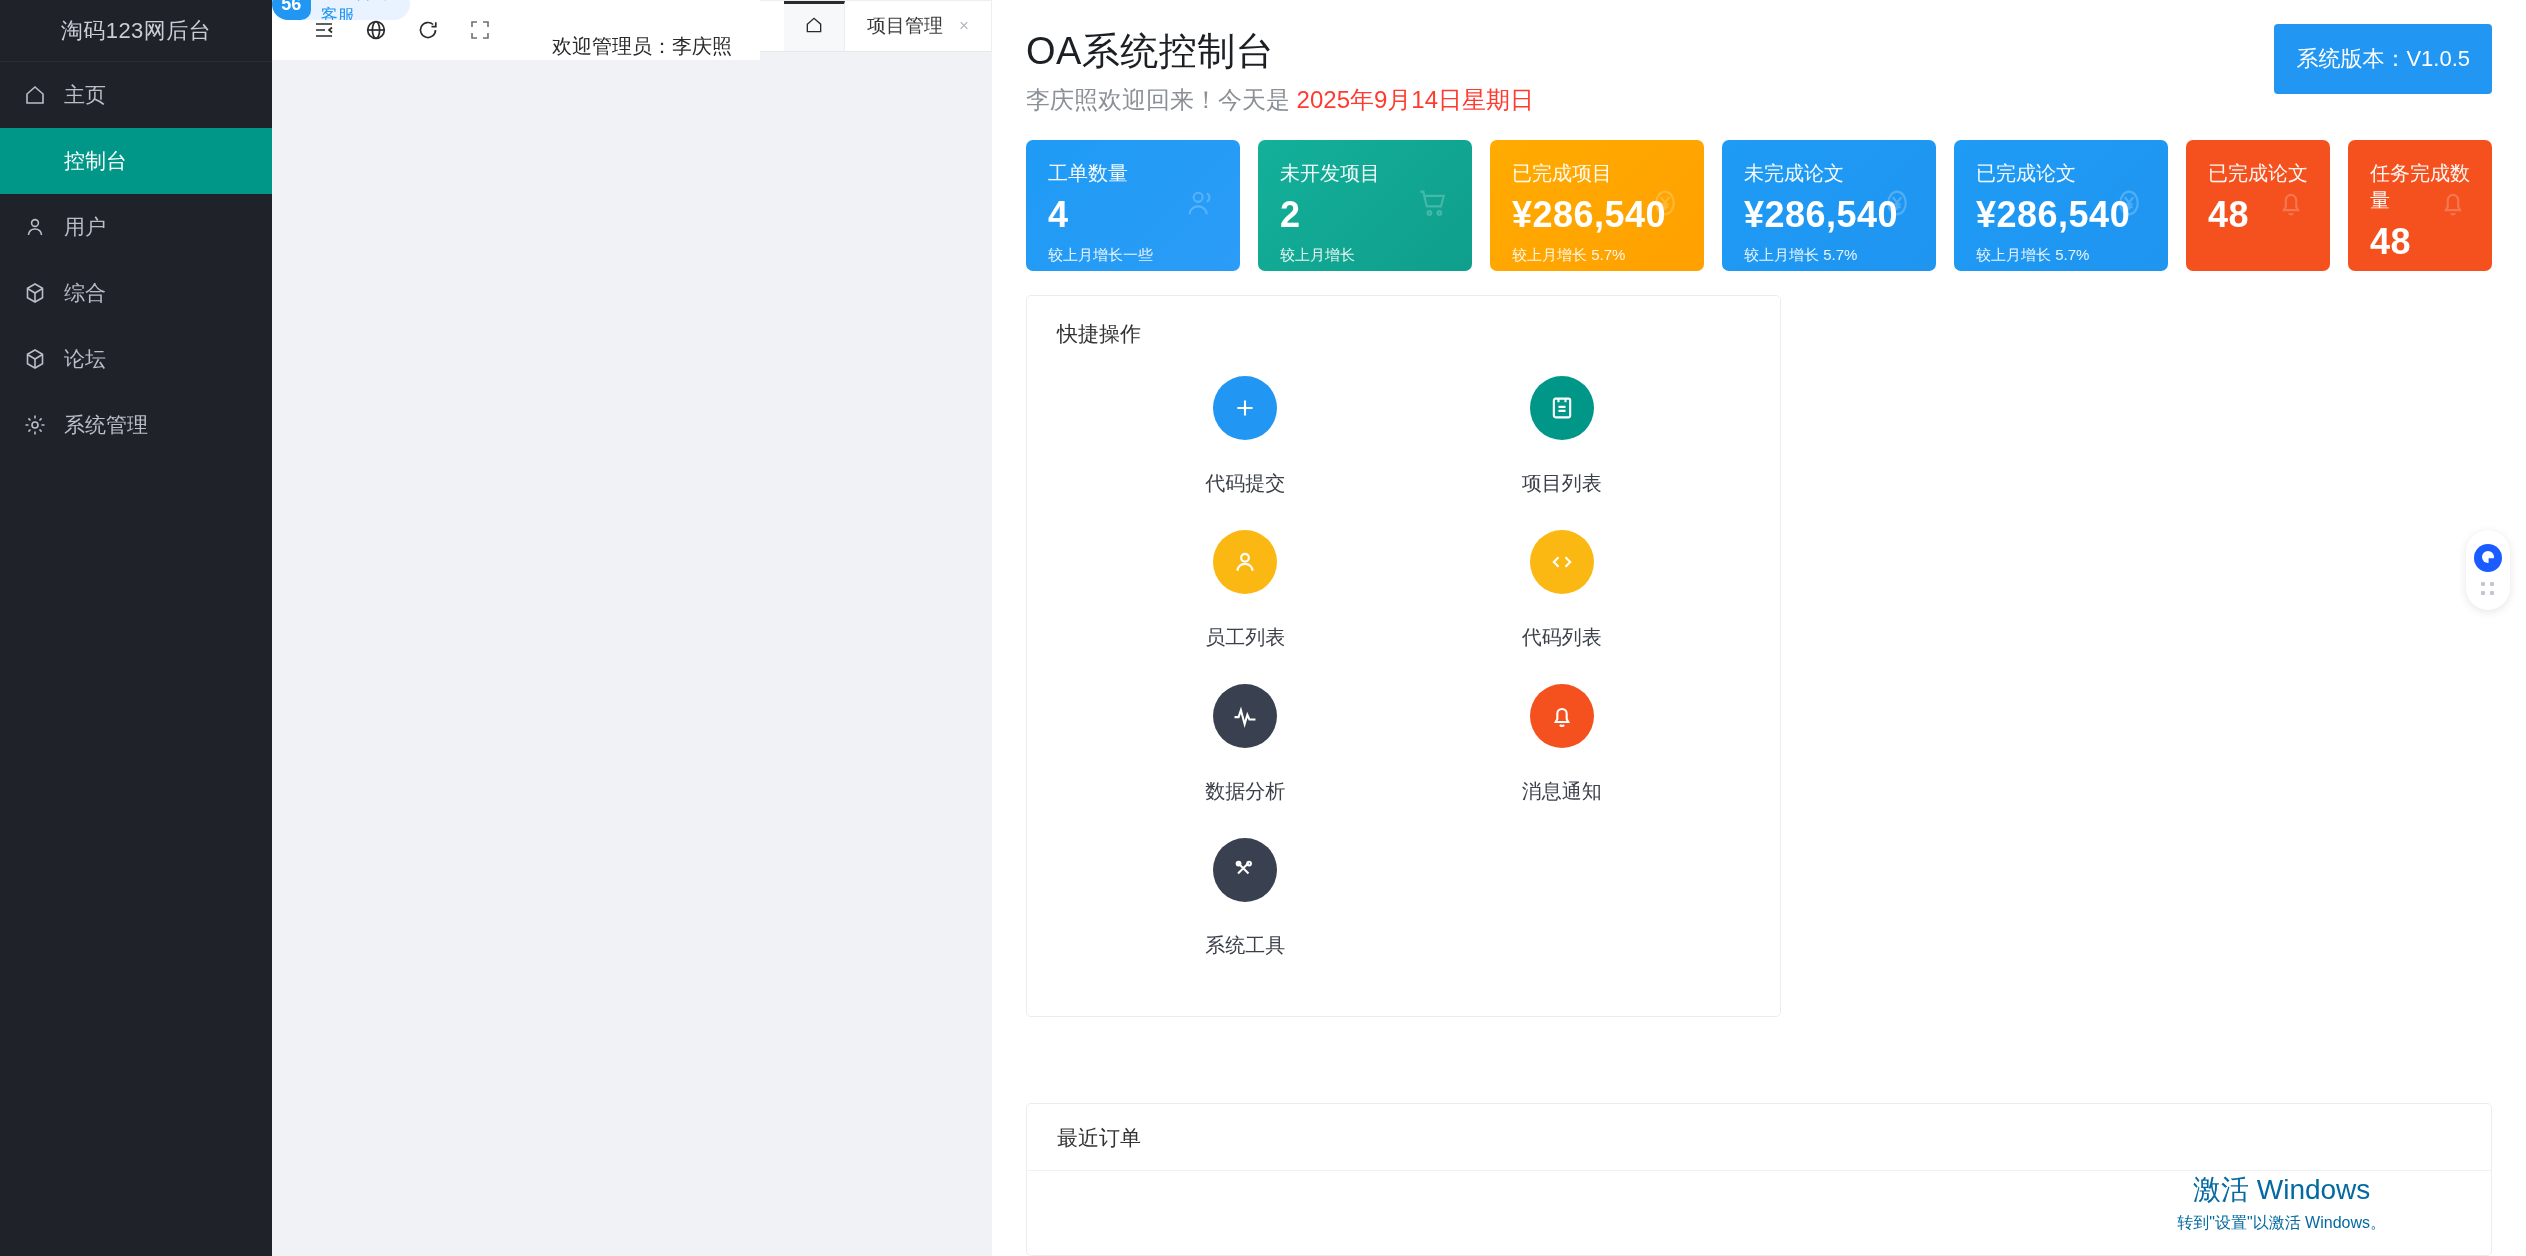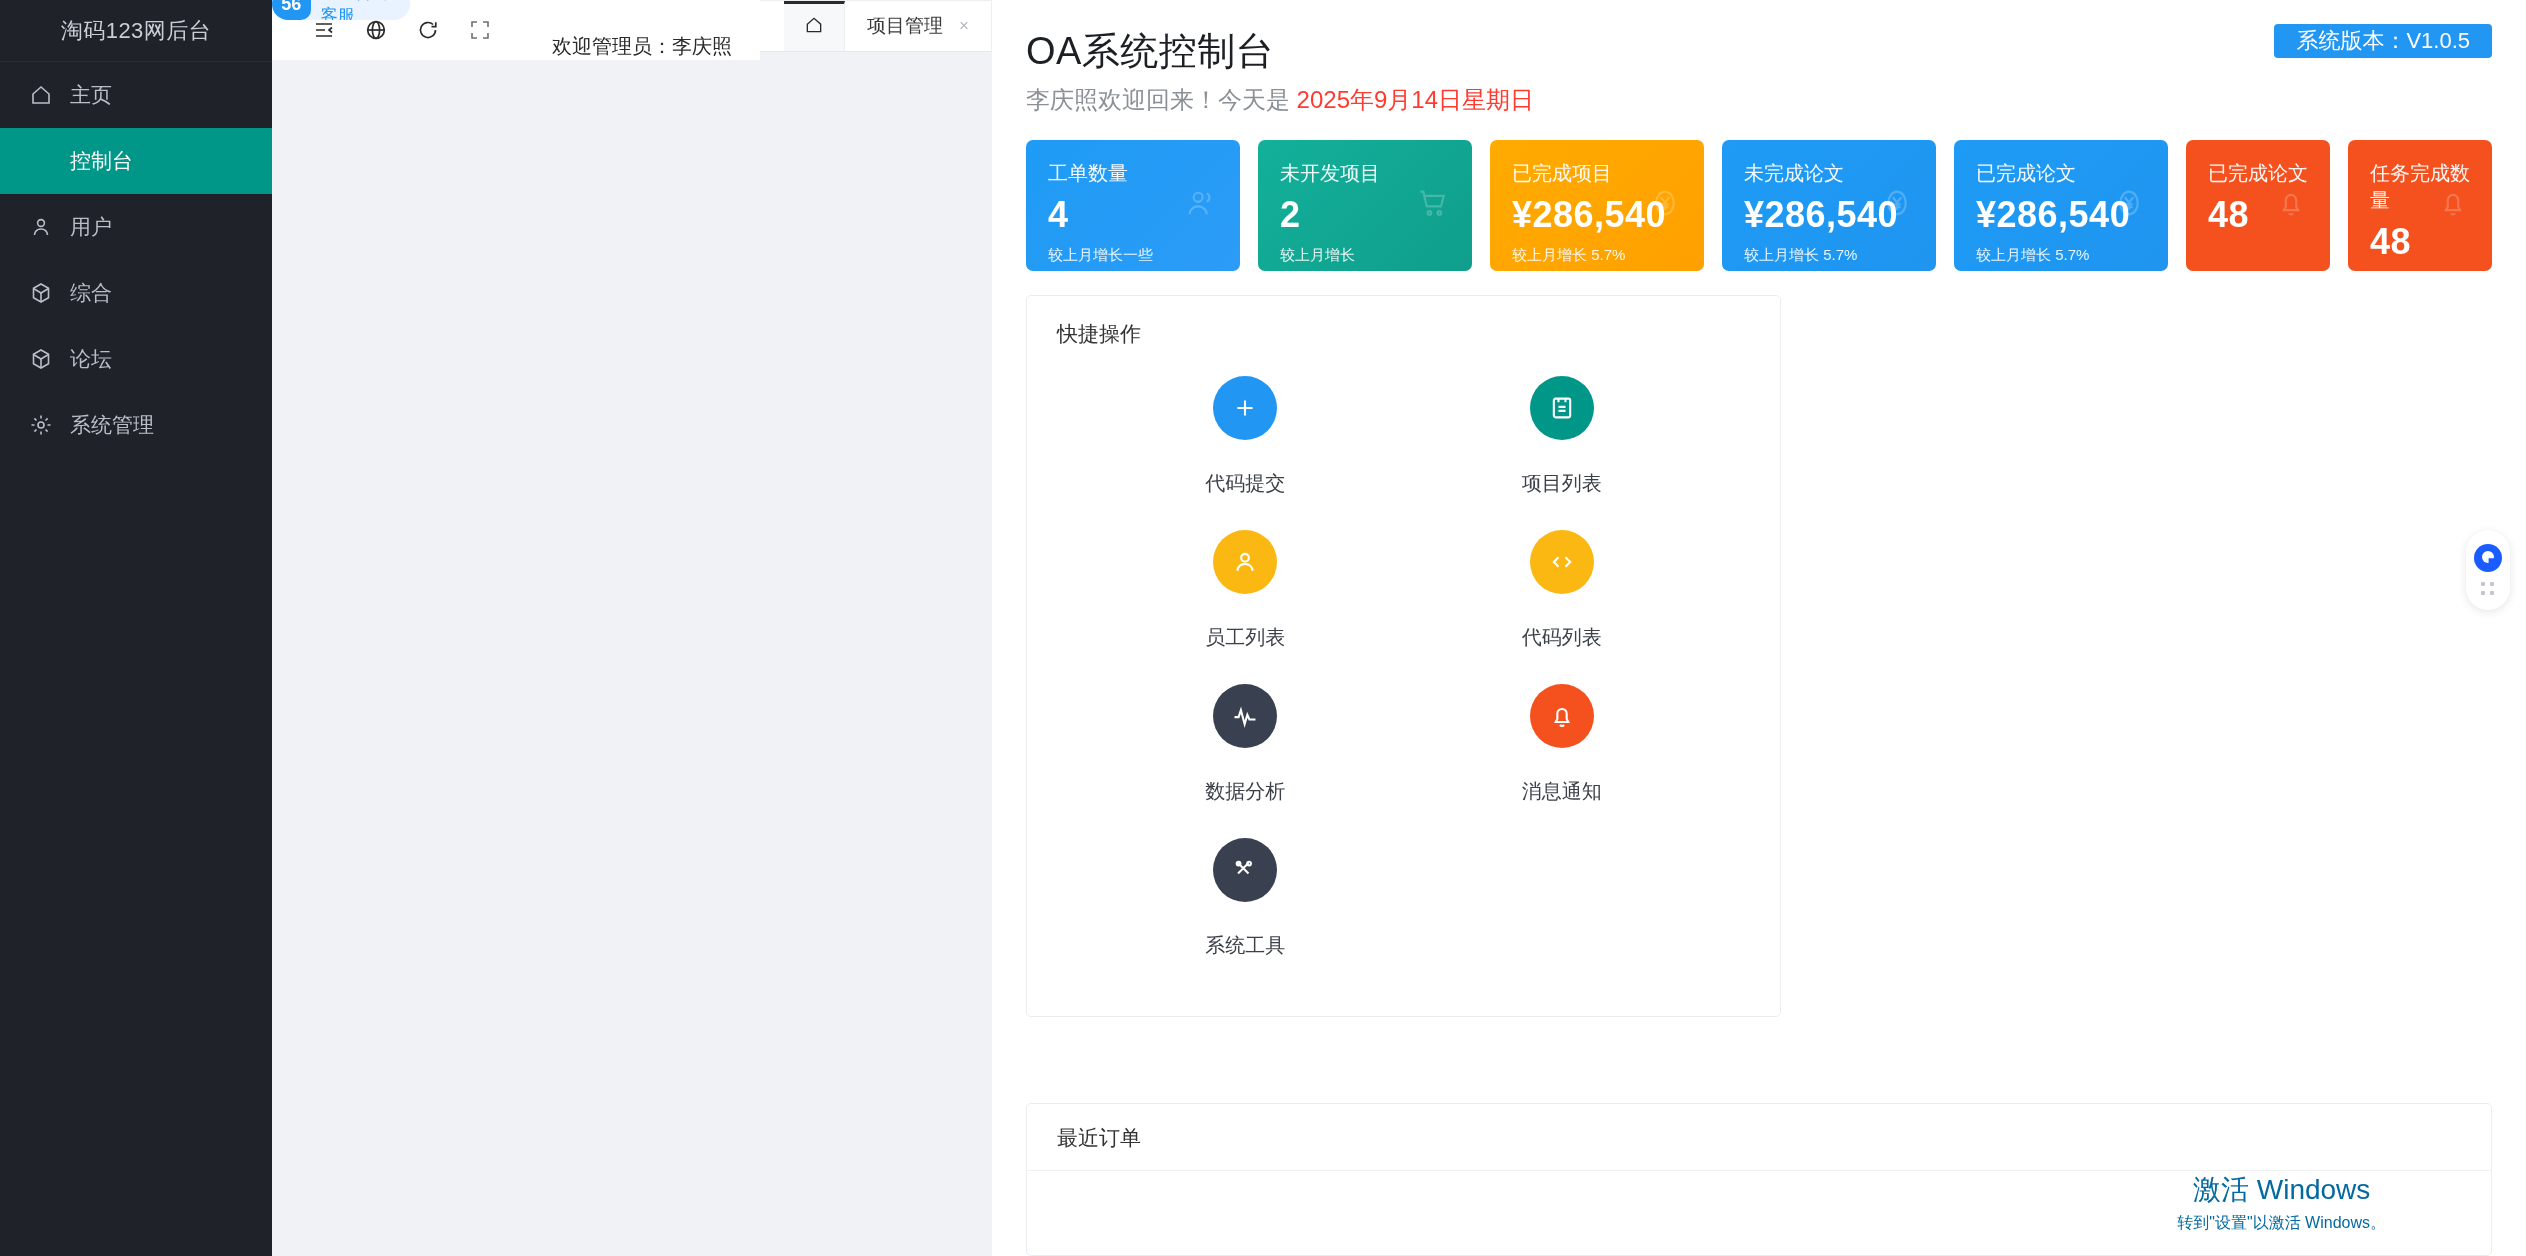--- a/index.html
+++ b/index.html
@@ -18,21 +18,21 @@
     height: 1256px;
     display: flex; flex-direction: column;
   }
   .sb-logo {
     height: 62px; display: flex; align-items: center; justify-content: center;
     color: #c9cdd4; font-size: 22px; letter-spacing: .5px;
     border-bottom: 1px solid #2a2d36;
   }
   .sb-item {
     height: 66px; display: flex; align-items: center;
-    padding-left: 28px; gap: 16px;
+    padding-left: 22px; gap: 16px;
     color: #b9bec7; font-size: 21px; cursor: pointer;
   }
   .sb-item.active { background: #009688; color: #ffffff; }
   .sb-item .sb-ico { width: 26px; height: 26px; display: flex; align-items: center; justify-content: center; flex: 0 0 26px; }
   .sb-item.active .sb-ico { visibility: hidden; width: 26px; }
   .sb-item svg { width: 24px; height: 24px; stroke: #b9bec7; fill: none; stroke-width: 1.6; }
 
   
   .main { flex: 1 1 auto; height: 1256px; display: flex; flex-direction: row; background: #f0f2f5; position: relative; }
 
@@ -60,21 +60,21 @@
 
   .content { flex: 1 1 auto; background: #fff; padding: 0 0 0 0; overflow: hidden; position: relative; }
 
   .page-head { padding: 26px 34px 0 34px; position: relative; }
   .page-title { font-size: 38px; color: #1c1f23; font-weight: 400; letter-spacing: .5px; }
   .page-sub { margin-top: 7px; font-size: 24px; color: #8b9096; }
   .page-sub .date { color: #ff3b30; }
   .version-badge {
     position: absolute; right: 34px; top: 24px;
     background: #2196f3; color: #fff; font-size: 22px;
-    padding: 2px 22px; border-radius: 4px; white-space: nowrap;
+    padding: 20px 22px; border-radius: 4px; white-space: nowrap;
   }
 
   
   .stats { display: flex; gap: 18px; padding: 24px 34px 0 34px; }
   .stat {
     flex: 1 1 0; min-width: 0; height: 131px; border-radius: 7px;
     color: #fff; padding: 20px 22px 0 22px; position: relative; overflow: hidden;
   }
   .stat .s-title { font-size: 20px; opacity: .95; }
   .stat .s-value { font-size: 36px; font-weight: bold; margin-top: 7px; letter-spacing: .5px; }

